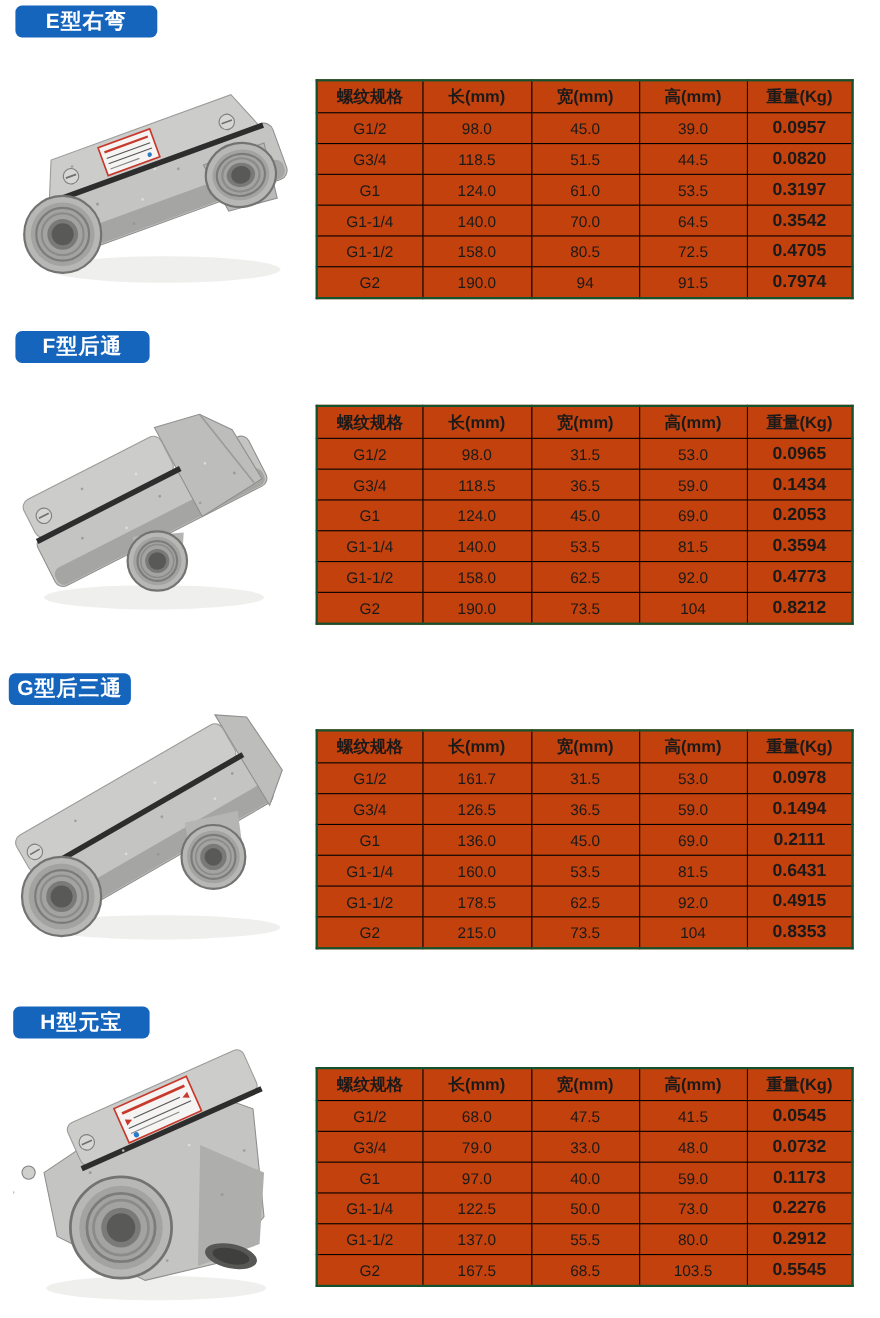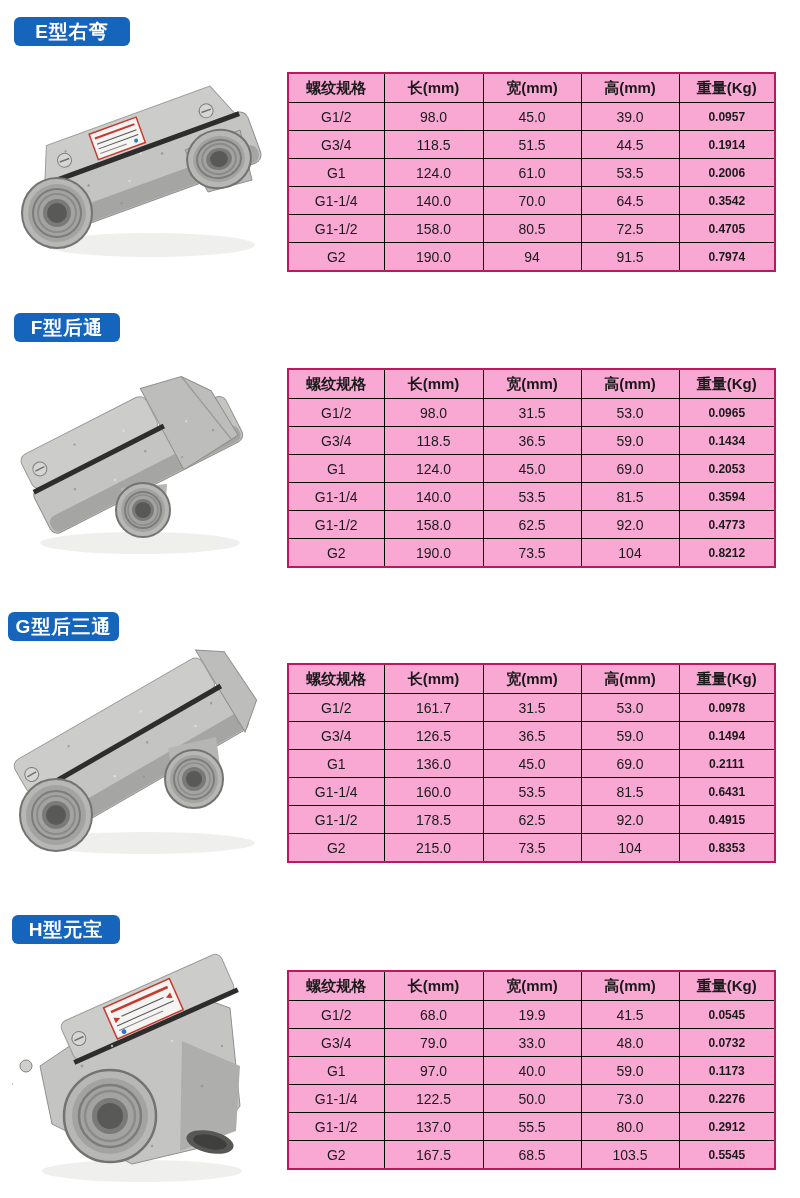--- a/index.html
+++ b/index.html
@@ -3,35 +3,35 @@
 <meta charset="utf-8">
 <style>
   html,body{margin:0;padding:0;background:#ffffff;}
   #root{position:relative;width:800px;height:1198px;background:#ffffff;overflow:hidden;
         font-family:"Liberation Sans","DejaVu Sans",sans-serif;}
   .sec{position:absolute;left:0;width:800px;}
   .badge{position:absolute;height:29px;background:#1565bd;color:#ffffff;font-weight:bold;
          font-size:19px;line-height:29px;text-align:center;border-radius:6px;letter-spacing:1px;}
   .photo{position:absolute;}
   .spec-table{position:absolute;width:487px;border-collapse:collapse;table-layout:fixed;
-              border:2px solid #be185d;background:#f9a8d4;}
+              border:2px solid #14532d;background:#c2410c;}
   .spec-table th,.spec-table td{border:1px solid #000000;text-align:center;padding:0;
               color:#1a1a1a;white-space:nowrap;overflow:hidden;}
   .spec-table th{height:28px;font-size:15px;font-weight:bold;}
   .spec-table td{height:27px;font-size:14px;}
   .spec-table td.spec{font-weight:normal;}
-  .spec-table td.weight{font-size:12px;font-weight:bold;}
+  .spec-table td.weight{font-size:16px;font-weight:bold;}
 </style>
 </head>
 <body>
 
 <div id="root">
 
   <div class="sec" style="top:0;height:296px">
-    <div class="badge" style="left:14px;top:17px;width:116px">E型右弯</div>
+    <div class="badge" style="left:14px;top:5px;width:129px">E型右弯</div>
 
     <svg class="photo" style="left:15px;top:55px" width="270" height="212" viewBox="0 0 270 212">
       <ellipse cx="135" cy="190" rx="105" ry="12" fill="#efefed"></ellipse>
       <g transform="rotate(-20 130 110)">
         <rect x="18" y="92" width="225" height="54" rx="9" fill="#c4c5c3" stroke="#8f908e"></rect>
         <rect x="20" y="127" width="221" height="18" rx="8" fill="#a5a6a4"></rect>
         <polygon points="30,92 232,92 218,58 44,58" fill="#cccdcb" stroke="#9b9c9a"></polygon>
         <line x1="26" y1="94" x2="236" y2="94" stroke="#2d2d2d" stroke-width="5"></line>
         <g>
           <rect x="88" y="62" width="50" height="27" fill="#f5f4f2" stroke="#c8382c" stroke-width="1.5"></rect>
@@ -102,28 +102,28 @@
             <td>98.0</td>
             <td>45.0</td>
             <td>39.0</td>
             <td class="weight">0.0957</td>
           </tr>
         <tr>
             <td class="spec">G3/4</td>
             <td>118.5</td>
             <td>51.5</td>
             <td>44.5</td>
-            <td class="weight">0.1914</td>
+            <td class="weight">0.0820</td>
           </tr>
         <tr>
             <td class="spec">G1</td>
             <td>124.0</td>
             <td>61.0</td>
             <td>53.5</td>
-            <td class="weight">0.2006</td>
+            <td class="weight">0.3197</td>
           </tr>
         <tr>
             <td class="spec">G1-1/4</td>
             <td>140.0</td>
             <td>70.0</td>
             <td>64.5</td>
             <td class="weight">0.3542</td>
           </tr>
         <tr>
             <td class="spec">G1-1/2</td>
@@ -137,21 +137,21 @@
             <td>190.0</td>
             <td>94</td>
             <td>91.5</td>
             <td class="weight">0.7974</td>
           </tr>
       </tbody>
     </table>
   </div>
 
   <div class="sec" style="top:296px;height:299px">
-    <div class="badge" style="left:14px;top:17px;width:106px">F型后通</div>
+    <div class="badge" style="left:14px;top:5px;width:122px">F型后通</div>
 
     <svg class="photo" style="left:15px;top:52px" width="262" height="215" viewBox="0 0 262 215">
       <ellipse cx="125" cy="195" rx="100" ry="11" fill="#efefed"></ellipse>
       <g transform="rotate(-27 120 105)">
         <rect x="10" y="92" width="215" height="50" rx="8" fill="#c4c5c3" stroke="#8f908e"></rect>
         <rect x="12" y="124" width="211" height="17" rx="7" fill="#a5a6a4"></rect>
         <polygon points="154,50 196,58 216,84 220,136 156,142" fill="#bdbebc" stroke="#8f908e"></polygon>
         <line x1="196" y1="58" x2="212" y2="136" stroke="#9b9c9a" stroke-width="1.5"></line>
         <rect x="14" y="56" width="140" height="38" rx="8" fill="#cccdcb" stroke="#9b9c9a"></rect>
         <line x1="12" y1="94" x2="158" y2="94" stroke="#2d2d2d" stroke-width="5"></line>
@@ -348,21 +348,21 @@
             <td>215.0</td>
             <td>73.5</td>
             <td>104</td>
             <td class="weight">0.8353</td>
           </tr>
       </tbody>
     </table>
   </div>
 
   <div class="sec" style="top:898px;height:300px">
-    <div class="badge" style="left:12px;top:17px;width:108px">H型元宝</div>
+    <div class="badge" style="left:12px;top:17px;width:124px">H型元宝</div>
 
     <svg class="photo" style="left:12px;top:48px" width="255" height="245" viewBox="0 0 255 245">
       <ellipse cx="130" cy="225" rx="100" ry="11" fill="#efefed"></ellipse>
       <polygon points="28,120 150,38 218,62 228,160 196,200 120,218 40,178" fill="#c4c5c3" stroke="#8f908e"></polygon>
       <polygon points="170,95 228,120 224,185 168,205" fill="#aeafad"></polygon>
       <g transform="rotate(12 198 196)">
         <ellipse cx="198" cy="196" rx="24" ry="11" fill="#575856"></ellipse>
         <ellipse cx="198" cy="196" rx="17" ry="7" fill="#3f403e"></ellipse>
       </g>
       <g transform="rotate(-24 140 60)">
@@ -418,21 +418,21 @@
           <th>长(mm)</th>
           <th>宽(mm)</th>
           <th>高(mm)</th>
           <th>重量(Kg)</th>
         </tr>
       </thead>
       <tbody>
         <tr>
             <td class="spec">G1/2</td>
             <td>68.0</td>
-            <td>19.9</td>
+            <td>47.5</td>
             <td>41.5</td>
             <td class="weight">0.0545</td>
           </tr>
         <tr>
             <td class="spec">G3/4</td>
             <td>79.0</td>
             <td>33.0</td>
             <td>48.0</td>
             <td class="weight">0.0732</td>
           </tr>

